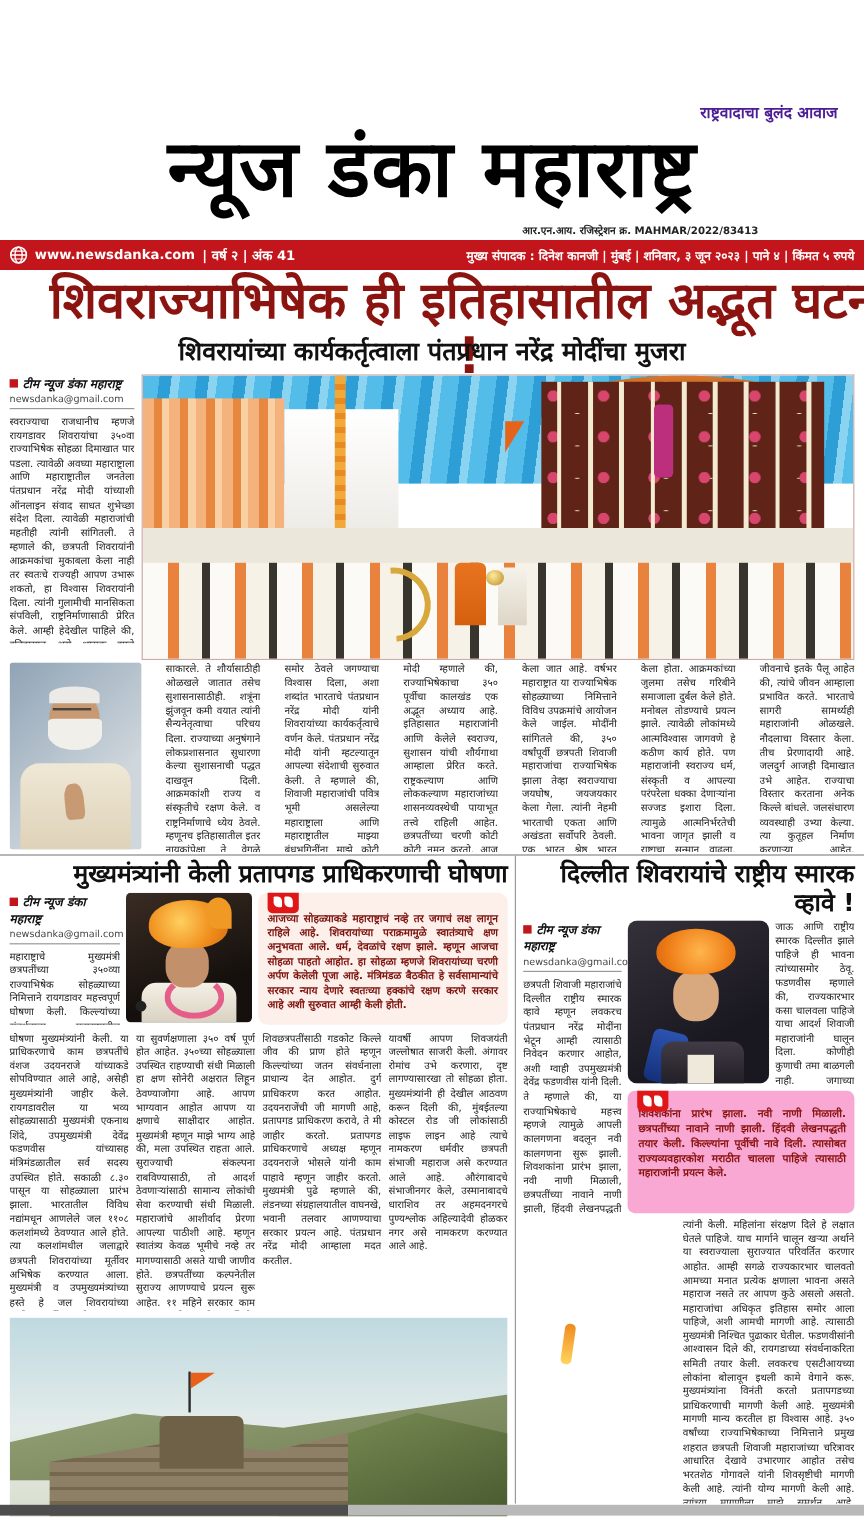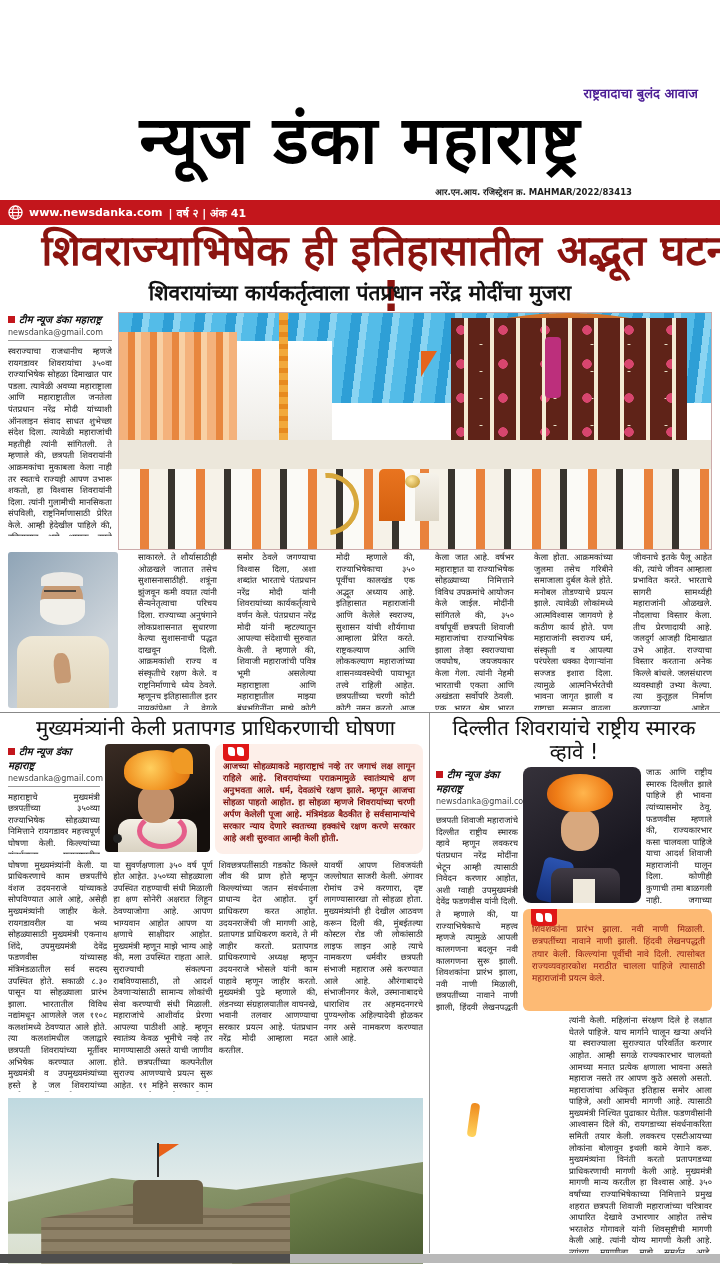--- a/index.html
+++ b/index.html
@@ -32,43 +32,43 @@
   .bodytxt{font-size:8.4px;line-height:1.38;text-align:justify;color:#222;margin:0;overflow:hidden;}
   .firstcol .bodytxt{height:190px;}
   .main-photo{position:relative;flex:1;height:236px;overflow:hidden;border:1px solid #caa;}
   .lead-bottom{position:absolute;top:552px;left:8px;width:704px;height:158px;display:flex;gap:20px;}
   .modi-photo{width:110px;height:156px;flex:none;position:relative;overflow:hidden;border-radius:3px;}
   .lead-bottom .bodytxt{flex:1;height:158px;}
   
   .bottom{position:absolute;top:712px;left:0;width:720px;height:540px;border-top:1px solid #888;display:flex;}
   .story2{width:430px;box-sizing:border-box;padding:2px 6px 0 8px;border-right:1px solid #999;}
   .story3{width:290px;box-sizing:border-box;padding:2px 8px 0 6px;}
-  .story-h{margin:2px 0 3px 0;text-align:center;font-size:20.5px;font-weight:400;color:#101010;line-height:1.15;}
+  .story-h{margin:2px 0 3px 0;text-align:right;font-size:20.5px;font-weight:700;color:#101010;line-height:1.15;}
   .s2-rowA{display:flex;gap:5px;height:110px;margin-top:2px;}
   .s2-introcol{width:92px;flex:none;}
   .s2-introcol .bodytxt{height:62px;}
   .cm-photo{width:105px;height:108px;flex:none;position:relative;overflow:hidden;border-radius:4px;}
   .quotebox2{flex:1;position:relative;background:#fdefe9;border-radius:8px;padding:16px 8px 4px 8px;
              font-size:8.6px;line-height:1.4;font-weight:bold;color:#7d1410;text-align:justify;overflow:hidden;}
   .quote-tab{position:absolute;top:-1px;left:8px;width:26px;height:18px;background:#e01717;border-radius:0 0 4px 4px;
              display:flex;align-items:center;justify-content:center;gap:2px;}
   .quote-tab i{display:block;width:7px;height:9px;background:#fff;border-radius:1px 4px 1px 4px;}
   .s2-rowB{display:flex;gap:6px;height:232px;margin-top:6px;}
   .s2-rowB .bodytxt{flex:1;height:232px;}
   .fort-photo{position:relative;margin-top:6px;height:166px;overflow:hidden;}
   
   .s3-rowA{display:flex;gap:5px;height:138px;margin-top:2px;}
   .s3-colL{width:82px;flex:none;}
   .s3-colL .bodytxt{height:92px;}
   .fd-photo{width:118px;height:136px;flex:none;position:relative;overflow:hidden;border-radius:8px;}
   .s3-rowA .bodytxt.right{flex:1;height:138px;}
   .s3-rowB{display:flex;gap:5px;height:102px;margin-top:4px;}
   .s3-rowB .cont{width:82px;flex:none;height:102px;}
-  .quotebox3{flex:1;position:relative;background:#fdba74;border-radius:6px;padding:14px 7px 4px 9px;
-             font-size:8.8px;line-height:1.4;font-weight:normal;color:#8a1410;text-align:justify;overflow:hidden;}
+  .quotebox3{flex:1;position:relative;background:#f9a8d4;border-radius:6px;padding:14px 7px 4px 9px;
+             font-size:8.8px;line-height:1.4;font-weight:bold;color:#8a1410;text-align:justify;overflow:hidden;}
   .s3-rowC{display:flex;gap:5px;height:244px;margin-top:4px;border-bottom:2px solid #555;}
   .statue-photo{width:128px;flex:none;position:relative;overflow:hidden;}
   .s3-rowC .bodytxt{flex:1;height:238px;}
   
   .loadbar{position:absolute;top:1254px;left:0;width:720px;height:9px;display:flex;}
   .loadbar .dark{width:290px;background:#4d4d4d;}
   .loadbar .light{flex:1;background:#b9b9b9;}
   
   
   .mp-canopy{position:absolute;top:0;left:0;width:100%;height:38%;
@@ -152,20 +152,21 @@
       <svg width="15" height="15" viewBox="0 0 16 16">
         <circle cx="8" cy="8" r="7" fill="none" stroke="#fff" stroke-width="1.4"></circle>
         <ellipse cx="8" cy="8" rx="3.2" ry="7" fill="none" stroke="#fff" stroke-width="1.2"></ellipse>
         <line x1="1" y1="8" x2="15" y2="8" stroke="#fff" stroke-width="1.2"></line>
         <line x1="2" y1="4.5" x2="14" y2="4.5" stroke="#fff" stroke-width="1"></line>
         <line x1="2" y1="11.5" x2="14" y2="11.5" stroke="#fff" stroke-width="1"></line>
       </svg>
       <span>www.newsdanka.com</span>
       <span>| वर्ष २ | अंक 41</span>
     </div>
+    <div class="right">मुख्य संपादक : दिनेश कानजी | मुंबई | शनिवार, ३ जून २०२३ | पाने ४ | किंमत ५ रुपये</div>
   </div>
 
   <h2 class="lead-head">शिवराज्याभिषेक ही इतिहासातील अद्भूत घटना !</h2>
   <h3 class="lead-sub">शिवरायांच्या कार्यकर्तृत्वाला पंतप्रधान नरेंद्र मोदींचा मुजरा</h3>
 
   <div class="lead-top">
     <aside class="firstcol">
       <div class="byline">
         <span class="sq"></span><span>टीम न्यूज डंका महाराष्ट्र</span>
       </div>

